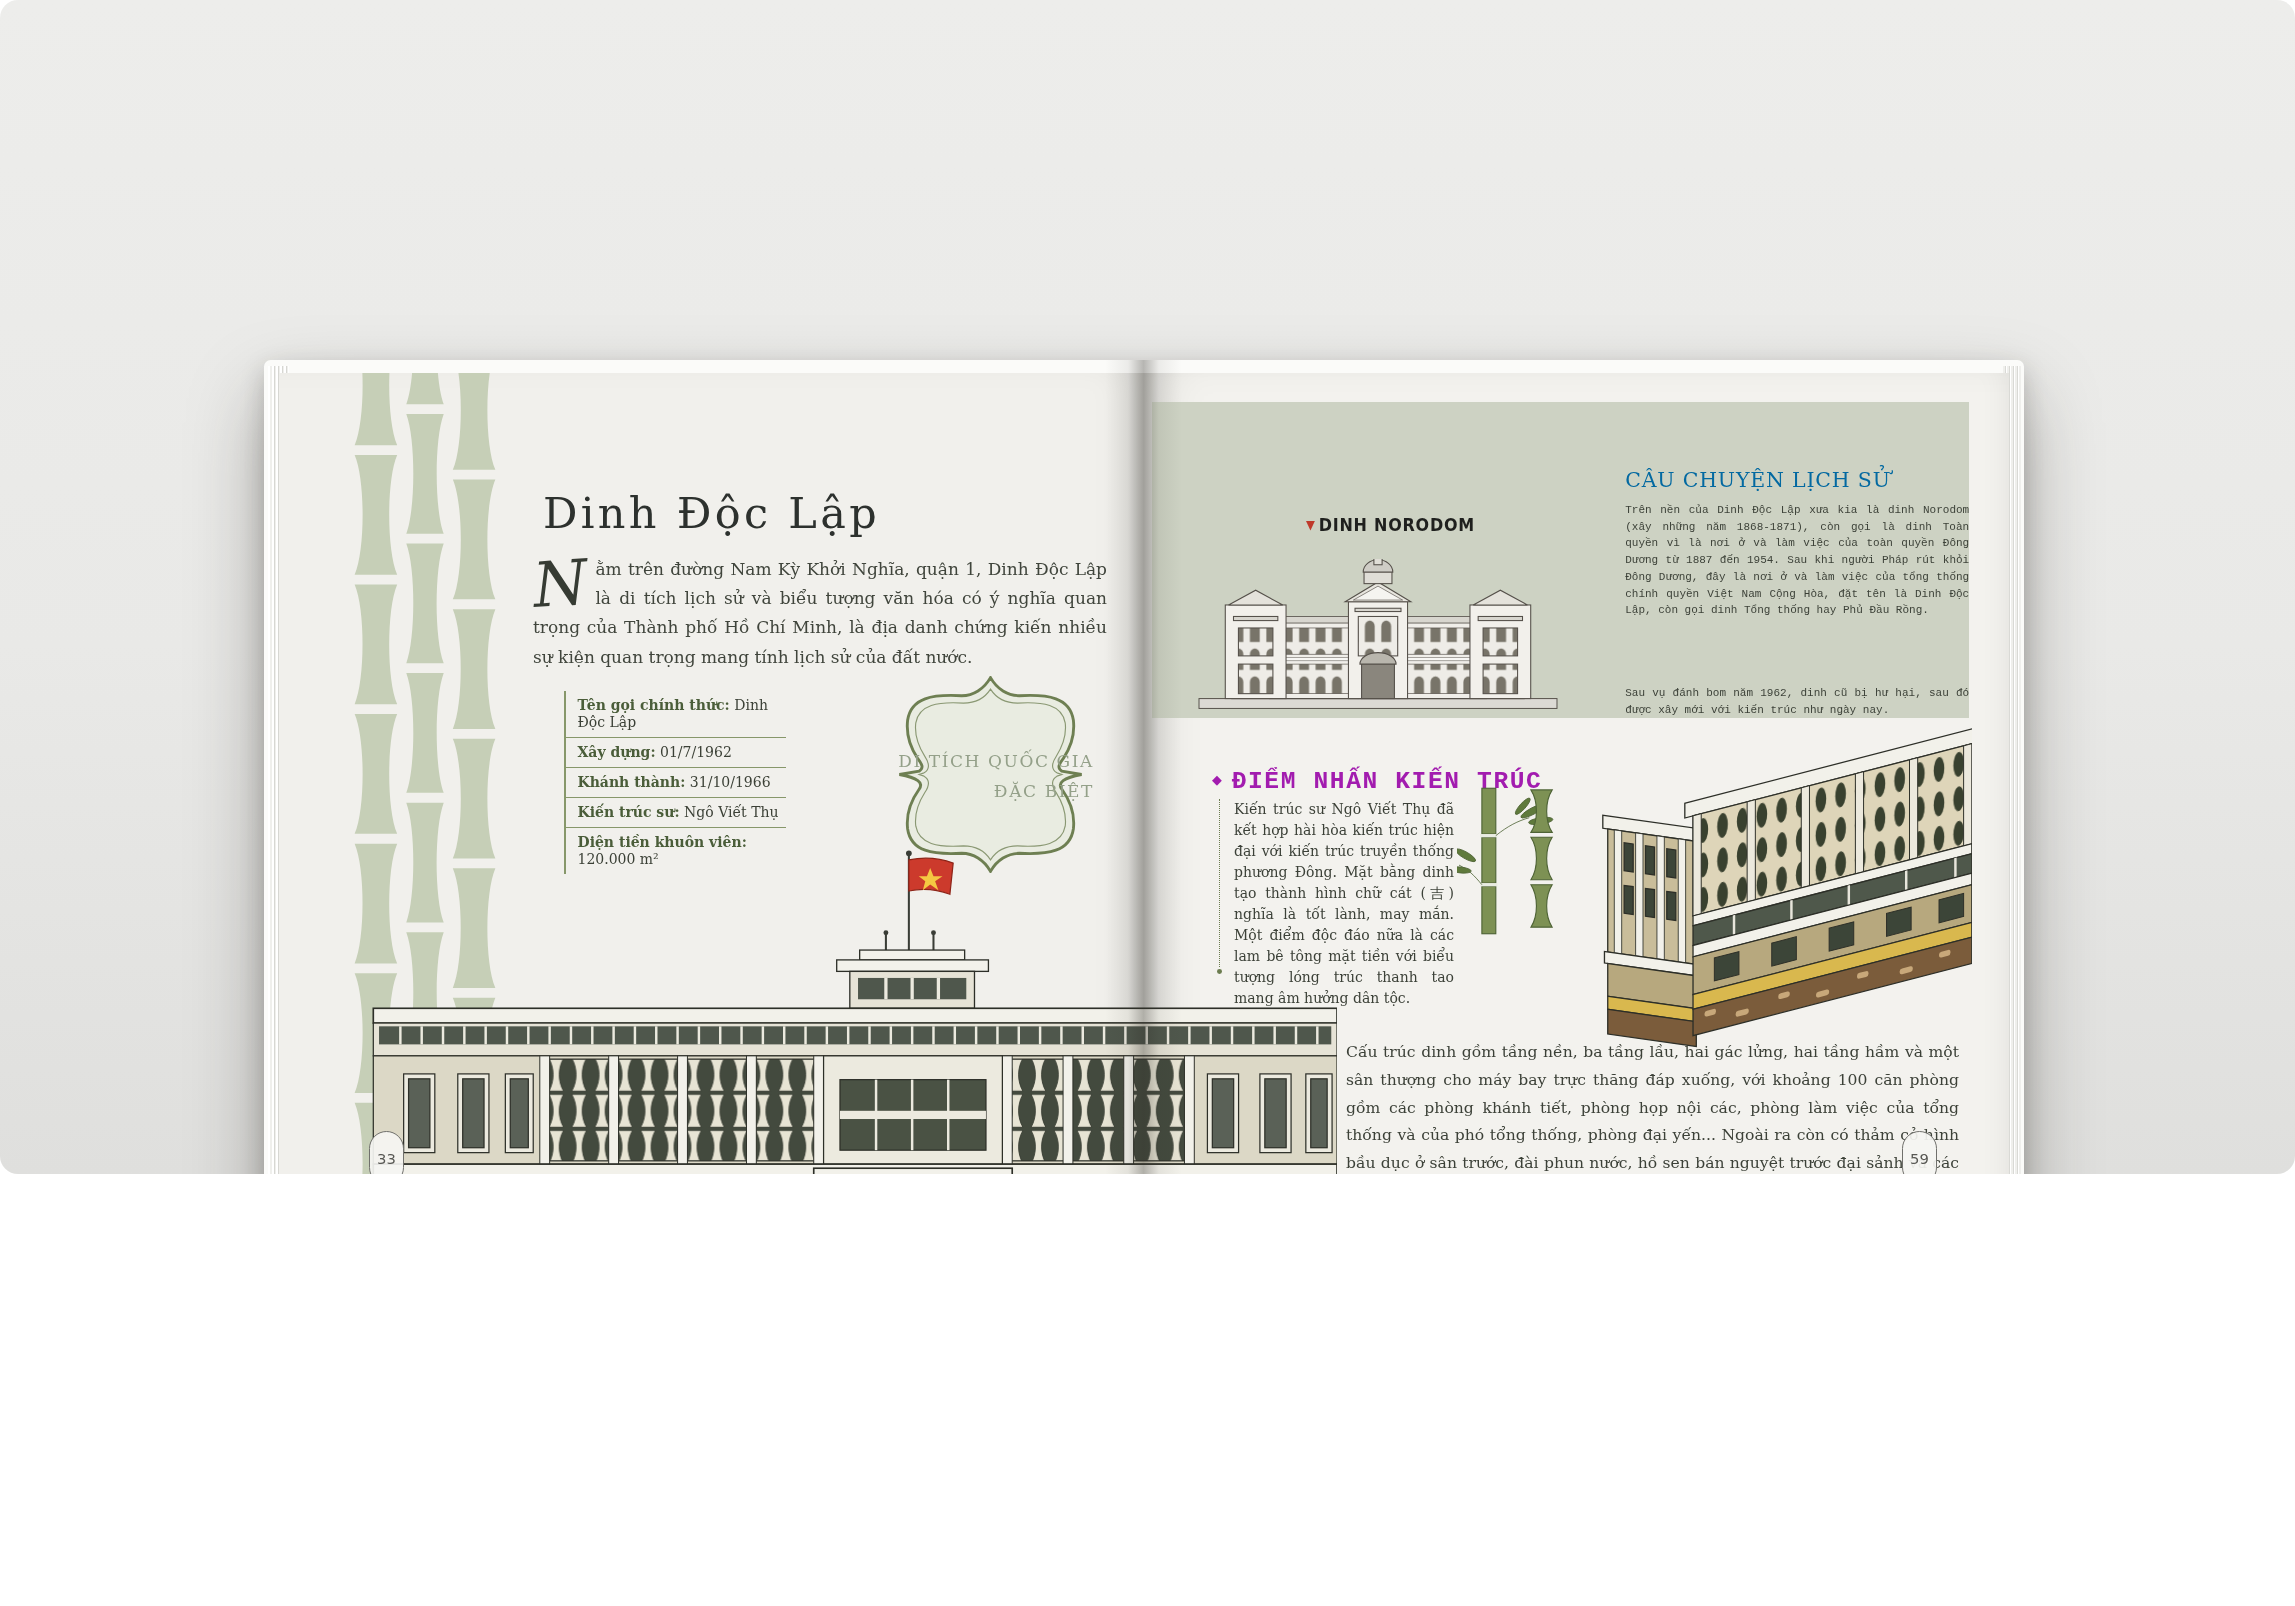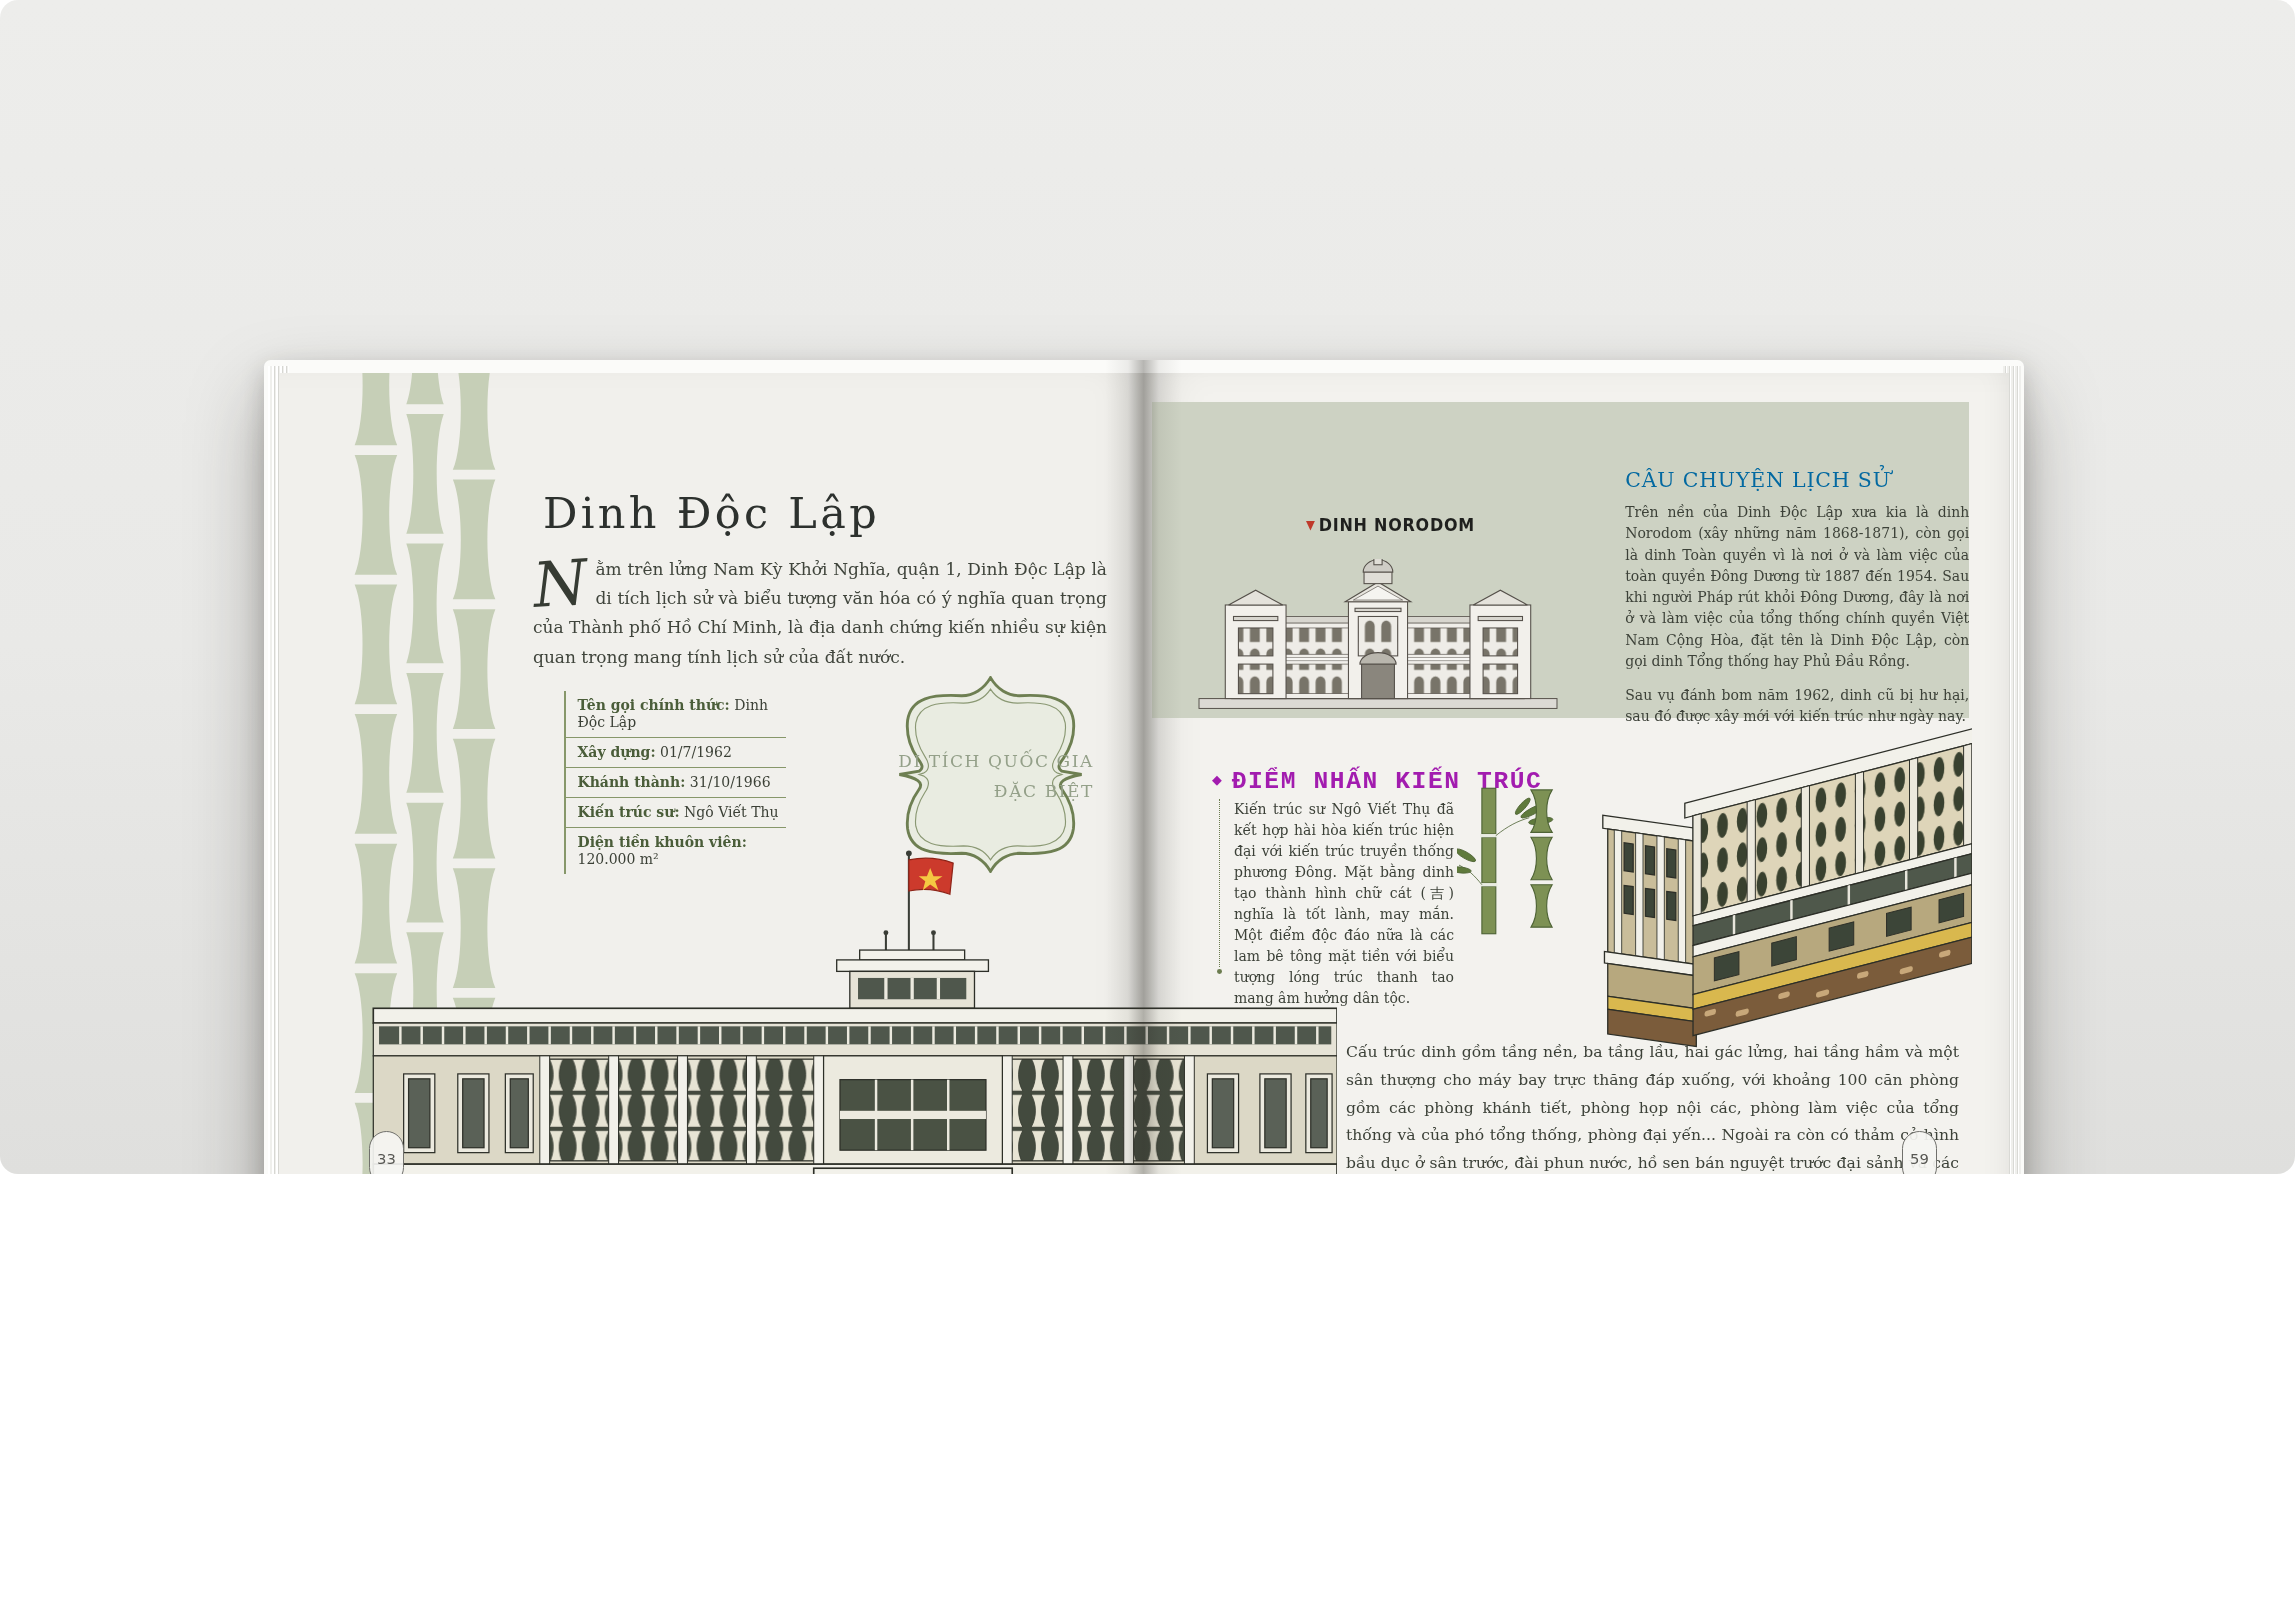--- a/index.html
+++ b/index.html
@@ -40,21 +40,21 @@
     display:flex;align-items:center;justify-content:center;font-family:"DejaVu Sans",sans-serif;font-size:14.8px;color:#585854;z-index:40;}
   .pill.p58{left:90px;top:758px;}
   .pill.p59{left:758px;top:758px;}
   
   .green-box{position:absolute;left:8.2px;top:29px;width:817px;height:316px;background:#cdd2c3;}
   .norodom-label{position:absolute;left:154px;top:113px;font-family:"DejaVu Sans",sans-serif;font-weight:bold;
     font-size:17px;letter-spacing:0.8px;color:#1f201e;transform:scaleX(0.94);transform-origin:left;}
   .norodom-label .tri{color:#bf3a2b;font-size:12.3px;margin-right:3.3px;vertical-align:1.6px;}
   .norodom-illus{position:absolute;left:43px;top:157px;width:366px;height:156px;}
   .history-heading{position:absolute;left:473px;top:66px;font-size:20.5px;letter-spacing:0.8px;color:#0369a1;}
-  .history-p{position:absolute;left:473px;width:344px;font-size:14px;line-height:1.52;color:#3c4138;text-align:justify;}
+  .history-p{position:absolute;left:473px;width:344px;font-size:11px;line-height:1.52;color:#3c4138;text-align:justify;font-family:Liberation Mono, monospace;}
   .history-p.p1{top:100px;}
   .history-p.p2{top:283px;}
   .arch-heading{position:absolute;left:68px;top:395px;font-size:24.6px;letter-spacing:1.6px;color:#a21caf;font-weight:bold;font-family:Liberation Mono, monospace;}
   .arch-heading .diamond{font-size:16.4px;margin-right:8.2px;vertical-align:3.3px;font-weight:normal;}
   .dotted-rule{position:absolute;left:75px;top:426px;height:168px;border-left:1.6px dotted #6b7c4f;}
   .dotted-rule::after{content:"";position:absolute;left:-3.3px;bottom:-6.6px;width:4.9px;height:4.9px;border-radius:50%;background:#6b7c4f;}
   .arch-para{position:absolute;left:90px;top:426px;width:220px;font-size:14px;line-height:1.5;color:#3c4138;text-align:justify;}
   .bamboo-motif{position:absolute;left:313px;top:412px;width:107px;height:152px;}
   .perspective-illus{position:absolute;left:416px;top:351px;width:412px;height:328px;}
   .structure-para{position:absolute;left:202px;top:666px;width:613px;font-size:15.6px;line-height:1.78;color:#3c4138;text-align:justify;}
@@ -103,21 +103,21 @@
           <use href="#bseg" transform="translate(0,474)"></use>
             <use href="#bseg" transform="translate(0,632)"></use>
           <use href="#bseg" transform="translate(0,790)"></use>
             <use href="#bseg" transform="translate(0,948)"></use>
         </g>
       </svg>
 
       <div class="page-title">Dinh Độc Lập</div>
 
       <div class="intro">
-        <span class="dropcap">N</span><span>ằm trên lửng Nam Kỳ Khởi Nghĩa, quận 1, Dinh Độc Lập là di tích lịch sử và biểu tượng văn hóa có ý nghĩa quan trọng của Thành phố Hồ Chí Minh, là địa danh chứng kiến nhiều sự kiện quan trọng mang tính lịch sử của đất nước.</span>
+        <span class="dropcap">N</span><span>ằm trên đường Nam Kỳ Khởi Nghĩa, quận 1, Dinh Độc Lập là di tích lịch sử và biểu tượng văn hóa có ý nghĩa quan trọng của Thành phố Hồ Chí Minh, là địa danh chứng kiến nhiều sự kiện quan trọng mang tính lịch sử của đất nước.</span>
       </div>
 
       <div class="facts">
         <div class="fact-row"><span class="fact-label">Tên gọi chính thức:</span> <span class="fact-value">Dinh Độc Lập</span></div>
         <div class="fact-row"><span class="fact-label">Xây dựng:</span> <span class="fact-value">01/7/1962</span></div>
         <div class="fact-row"><span class="fact-label">Khánh thành:</span> <span class="fact-value">31/10/1966</span></div>
         <div class="fact-row"><span class="fact-label">Kiến trúc sư:</span> <span class="fact-value">Ngô Viết Thụ</span></div>
         <div class="fact-row"><span class="fact-label">Diện tiền khuôn viên:</span> <span class="fact-value">120.000 m²</span></div>
       </div>
 

